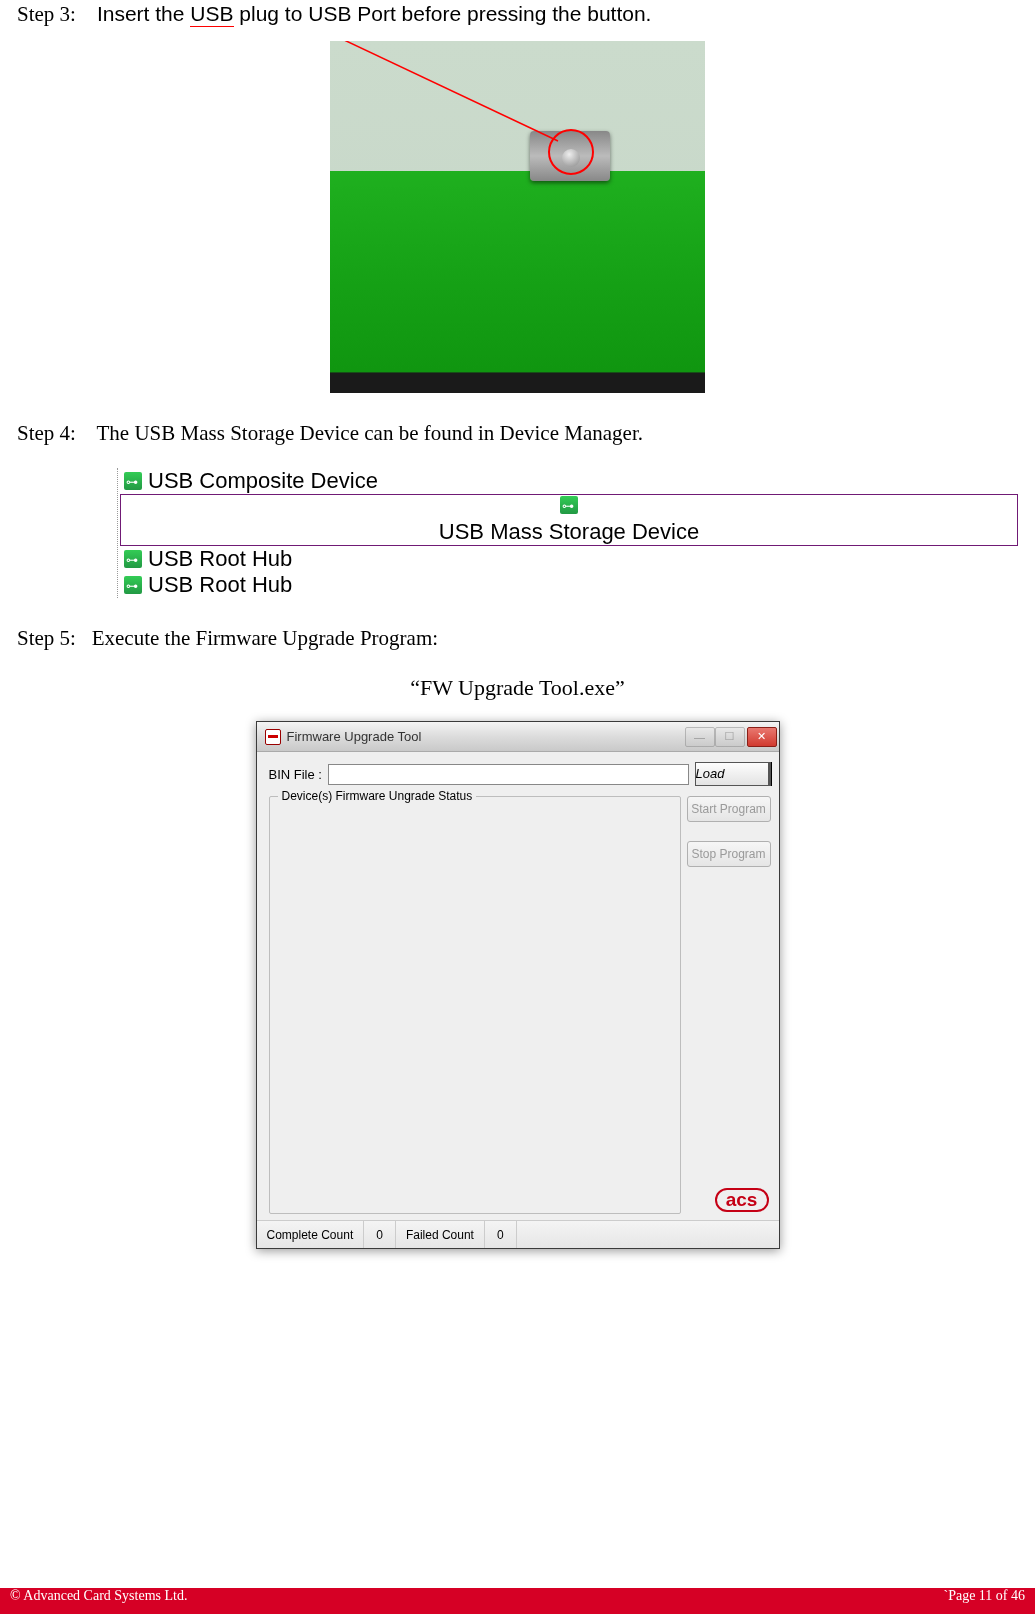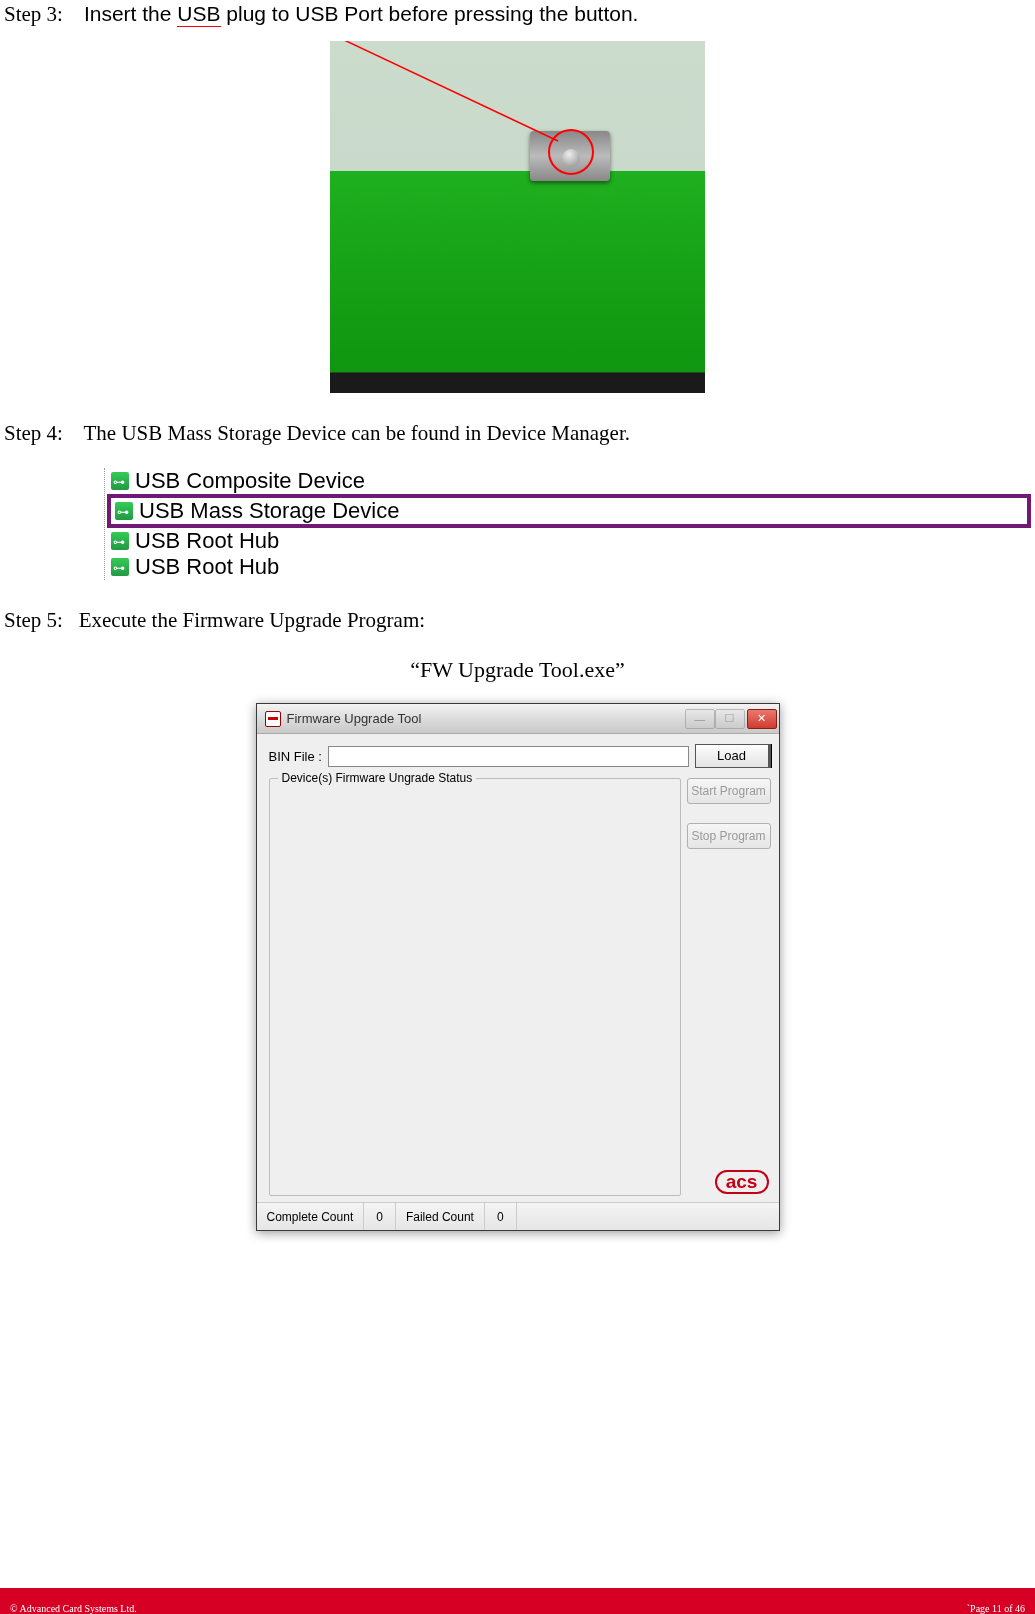--- a/index.html
+++ b/index.html
@@ -5,21 +5,21 @@
     * { box-sizing: border-box; margin: 0; padding: 0; }
     body {
       width: 1035px;
       height: 1614px;
       background: #fff;
       font-family: "Times New Roman", serif;
       font-size: 21px;
       color: #000;
       position: relative;
     }
-    .content { padding: 0 4px; border-radius: 24px; }
+    .content { padding: 0 17px; border-radius: 24px; }
     
     .step3 { padding-top: 2px; }
     .step3-label { display: inline; }
     .step3-text { font-family: Arial, sans-serif; }
     .usb-underline { border-bottom: 1px solid #ff0000; padding-bottom: 1px; }
     
     .circuit-board {
       width: 375px;
       height: 352px;
       margin: 14px auto 0;
@@ -78,21 +78,22 @@
       font-size: 22px;
       line-height: 24px;
     }
     .dm-row {
       display: flex;
       align-items: center;
       gap: 6px;
       padding: 1px 4px;
     }
     .dm-row.highlighted {
-      border: 4px solid #701a75;
+      border: 1px solid #701a75;
+      flex-direction: column;
     }
     .dm-icon {
       width: 18px; height: 18px;
       background: linear-gradient(180deg, #3c5 0%, #294 100%);
       border-radius: 2px;
       position: relative;
       flex-shrink: 0;
     }
     .dm-icon::after {
       content: "⊶";
@@ -165,22 +166,22 @@
       border: 1px solid #888;
       background: #fff;
     }
     .fw-load-btn {
       width: 76px; height: 24px;
       background: linear-gradient(180deg, #fdfdfd, #e3e3e3);
       border: 1px solid #555;
       border-right-width: 3px;
       border-bottom-width: 1px;
       box-shadow: 1px 0 0 #000;
-      text-align: center;
       line-height: 22px;
+      font-style: italic;
     }
     
     .fw-main { display: flex; gap: 6px; margin-top: 10px; }
     .fw-groupbox {
       flex: 1;
       border: 1px solid #bdbdbd;
       border-radius: 2px;
       height: 418px;
       position: relative;
       background: #efefef;
@@ -231,23 +232,23 @@
       display: flex; align-items: center;
     }
     .fw-status-cell.num { padding: 0 12px; }
     
     .footer {
       position: absolute;
       bottom: 0; left: 0; right: 0;
       height: 26px;
       background: #d60025;
       color: #fff;
-      font-size: 10px;
+      font-size: 14px;
       display: flex;
-      align-items: flex-end;
+      align-items: flex-start;
       padding: 0 10px;
       font-family: "Times New Roman", serif;
     }
     .footer-left { flex: 1; }
   </style>
 </head>
 <body>
 
 <div class="content">
 

